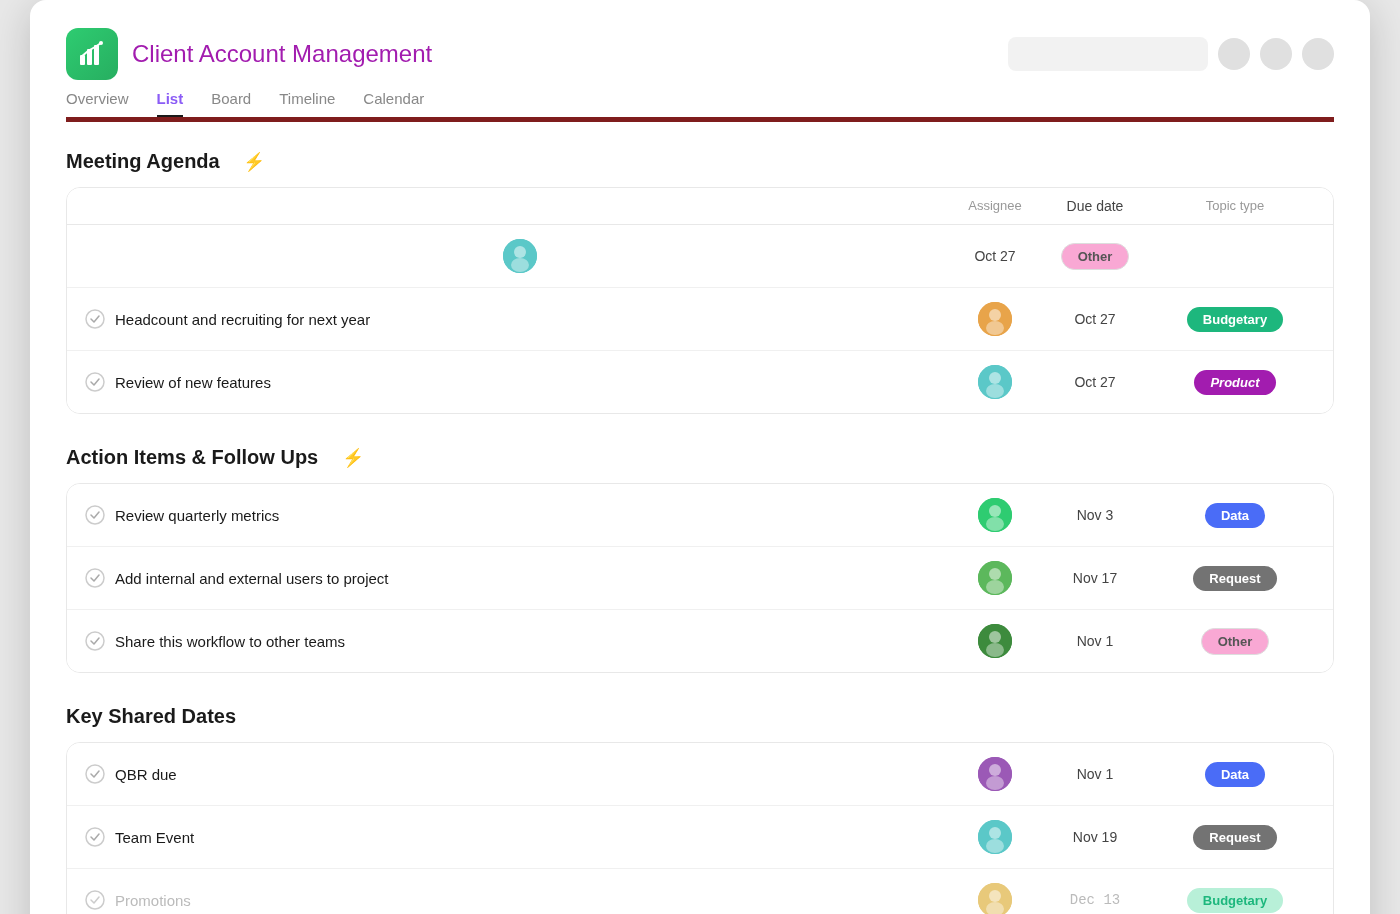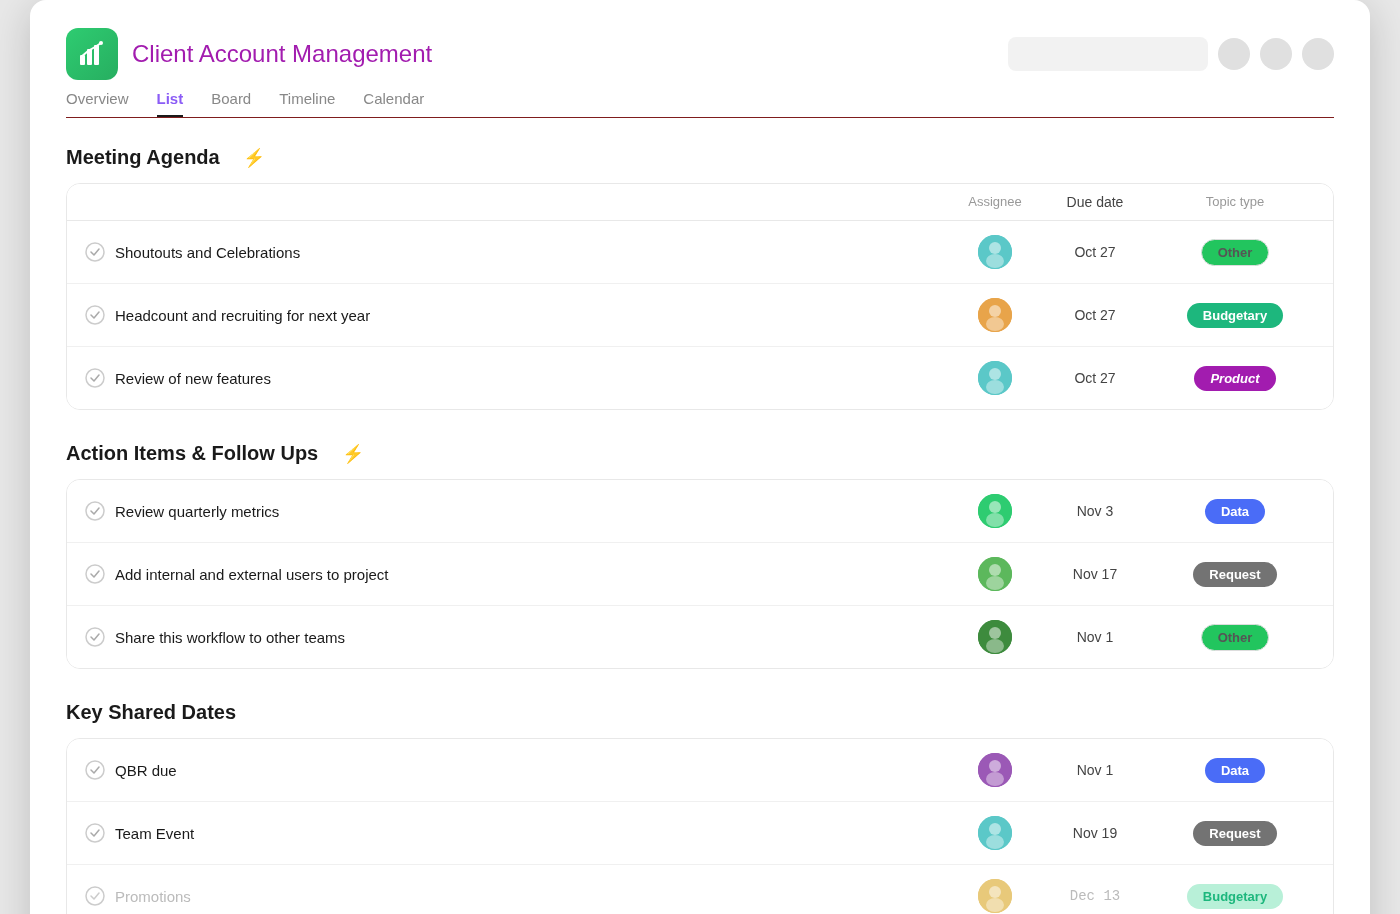--- a/index.html
+++ b/index.html
@@ -66,21 +66,21 @@
       width: 32px;
       height: 32px;
       border-radius: 50%;
       background: #e0e0e0;
     }
     
     .nav-tabs {
       display: flex;
       gap: 28px;
       margin-top: 10px;
-      border-bottom: 1px solid #7f1d1d;
+      border-bottom: 5px solid #7f1d1d;
       padding-bottom: 0;
     }
     .nav-tab {
       font-size: 15px;
       color: #888;
       padding-bottom: 8px;
       cursor: pointer;
       border-bottom: 2px solid transparent;
       font-weight: 400;
     }
@@ -176,21 +176,21 @@
       display: flex;
       justify-content: center;
     }
     .badge {
       padding: 5px 16px;
       border-radius: 20px;
       font-size: 13px;
       font-weight: 600;
     }
     .badge-other {
-      background: #22c55e;
+      background: #f9a8d4;
       color: #555;
       border: 1px solid #ddd;
     }
     .badge-budgetary {
       background: #1db77d;
       color: #fff;
     }
     .badge-product {
       background: #a21caf;
       color: #fff;
@@ -255,27 +255,20 @@
           <span class="section-icon">⚡</span>
         </div>
         <div class="task-table">
           <div class="table-header-row">
             <div class="col-task"></div>
             <div class="col-assignee">Assignee</div>
             <div class="col-due">Due date</div>
             <div class="col-type">Topic type</div>
           </div>
           <div class="task-row">
-            <div class="task-name">
-              <svg width="20" height="20" viewBox="0 0 20 20" fill="none">
-                <circle cx="10" cy="10" r="9" stroke="#ccc" stroke-width="1.5"></circle>
-                <polyline points="6,10 9,13 14,7" stroke="#aaa" stroke-width="1.5" stroke-linecap="round" stroke-linejoin="round"></polyline>
-              </svg>
-              <span>Shoutouts and Celebrations</span>
-            </div>
             <div class="col-assignee">
               <div class="avatar" style="background: rgb(91, 200, 200);">
                 <svg width="34" height="34" viewBox="0 0 34 34">
                   <circle cx="17" cy="17" r="17" fill="#5bc8c8"></circle>
                   <circle cx="17" cy="13" r="6" fill="rgba(255,255,255,0.5)"></circle>
                   <ellipse cx="17" cy="26" rx="9" ry="7" fill="rgba(255,255,255,0.4)"></ellipse>
                 </svg>
               </div>
             </div>
             <div class="col-due">Oct 27</div>

